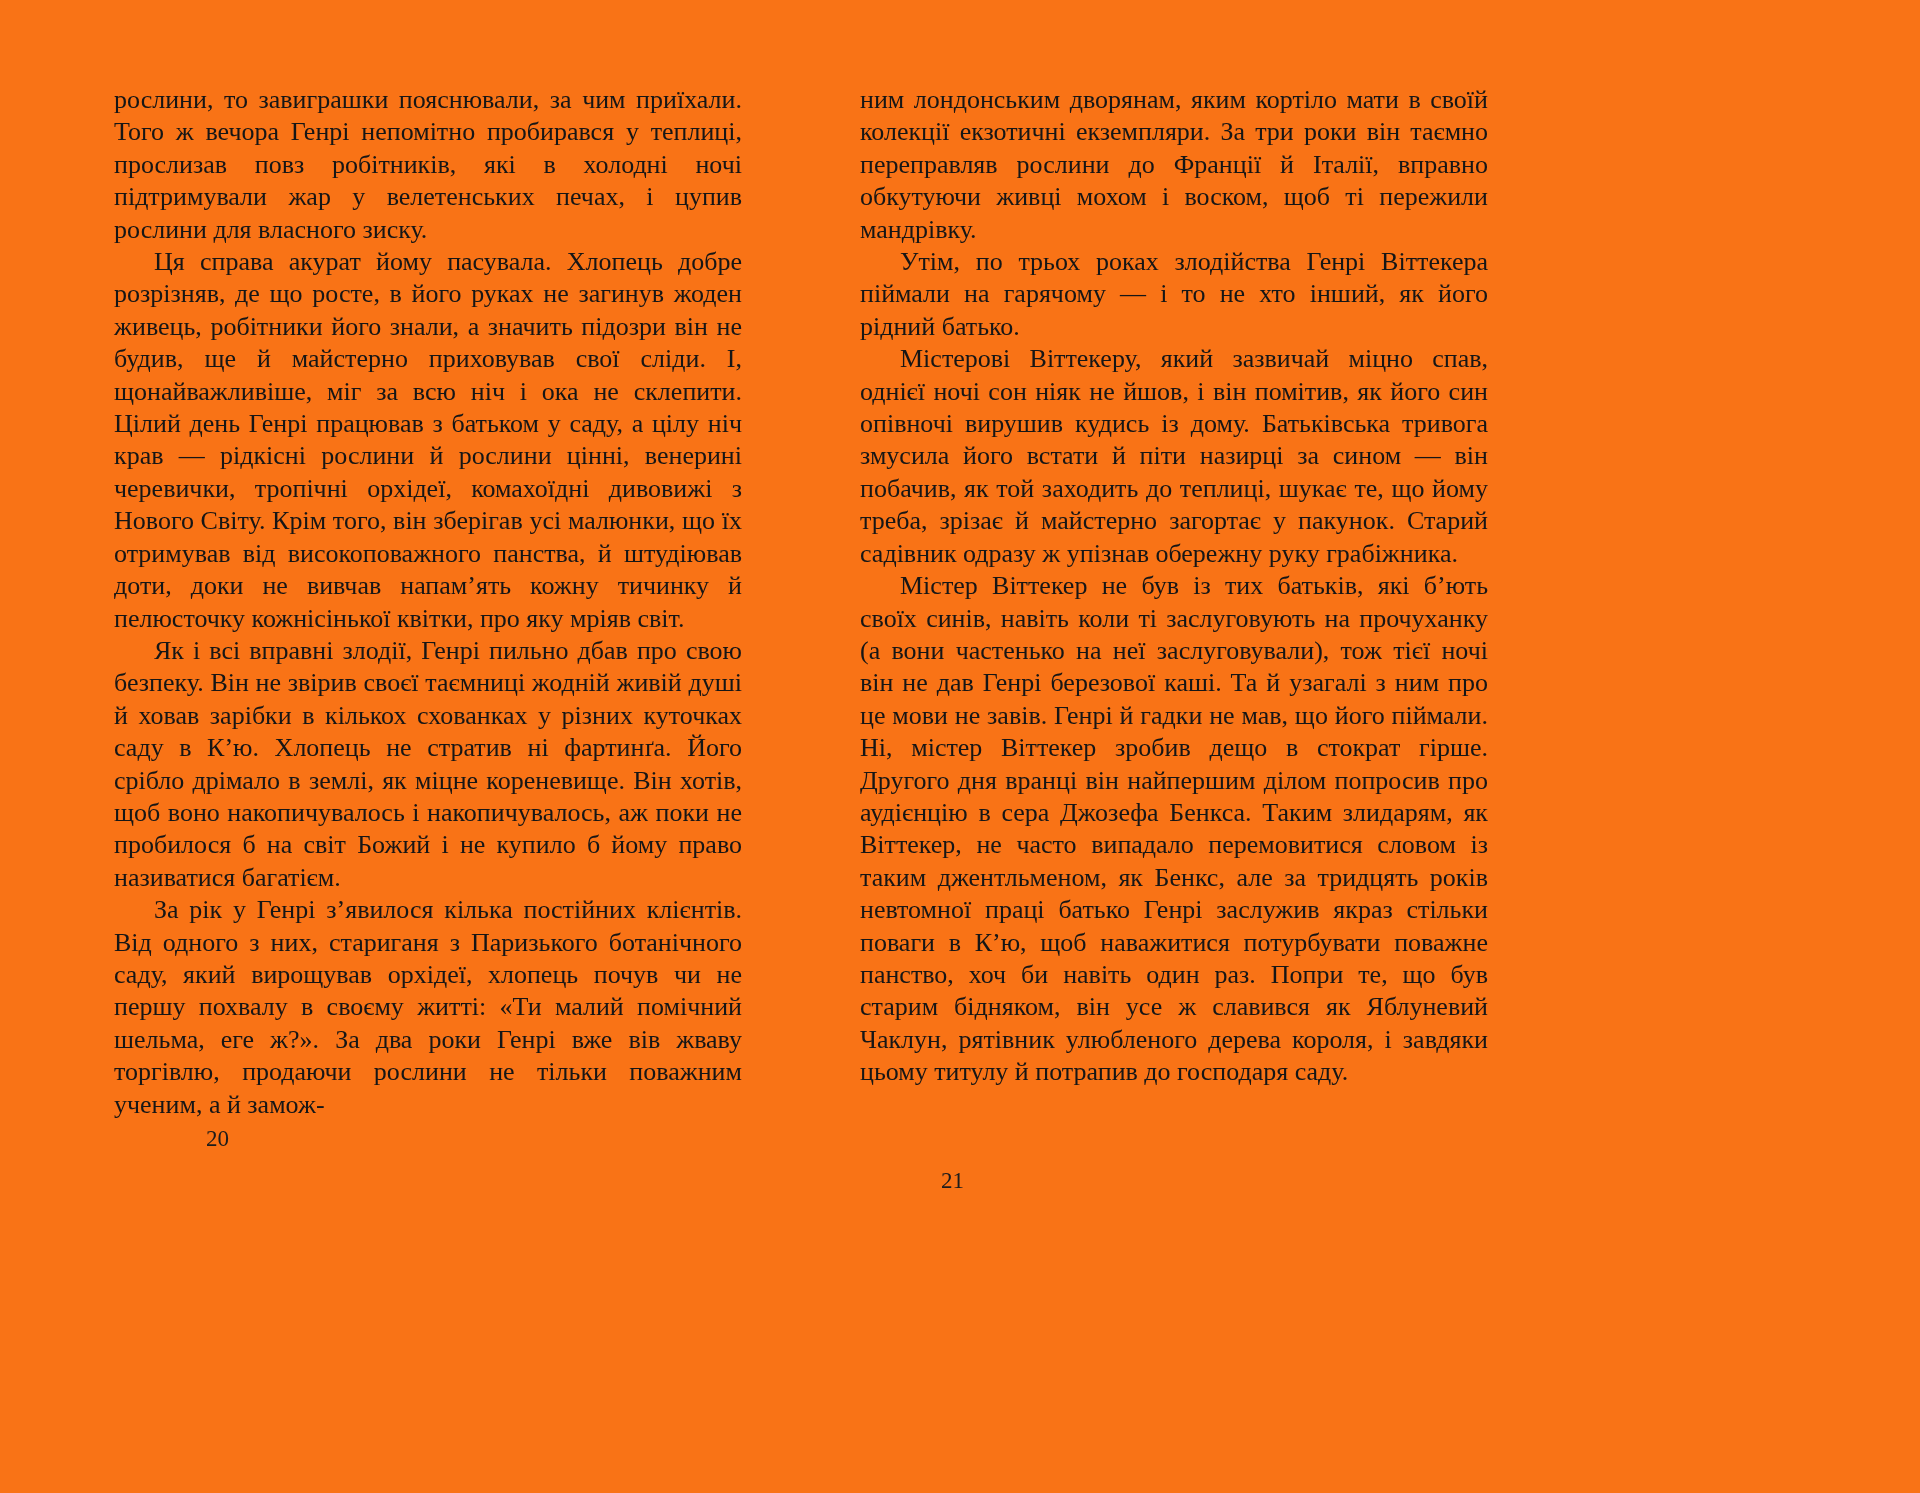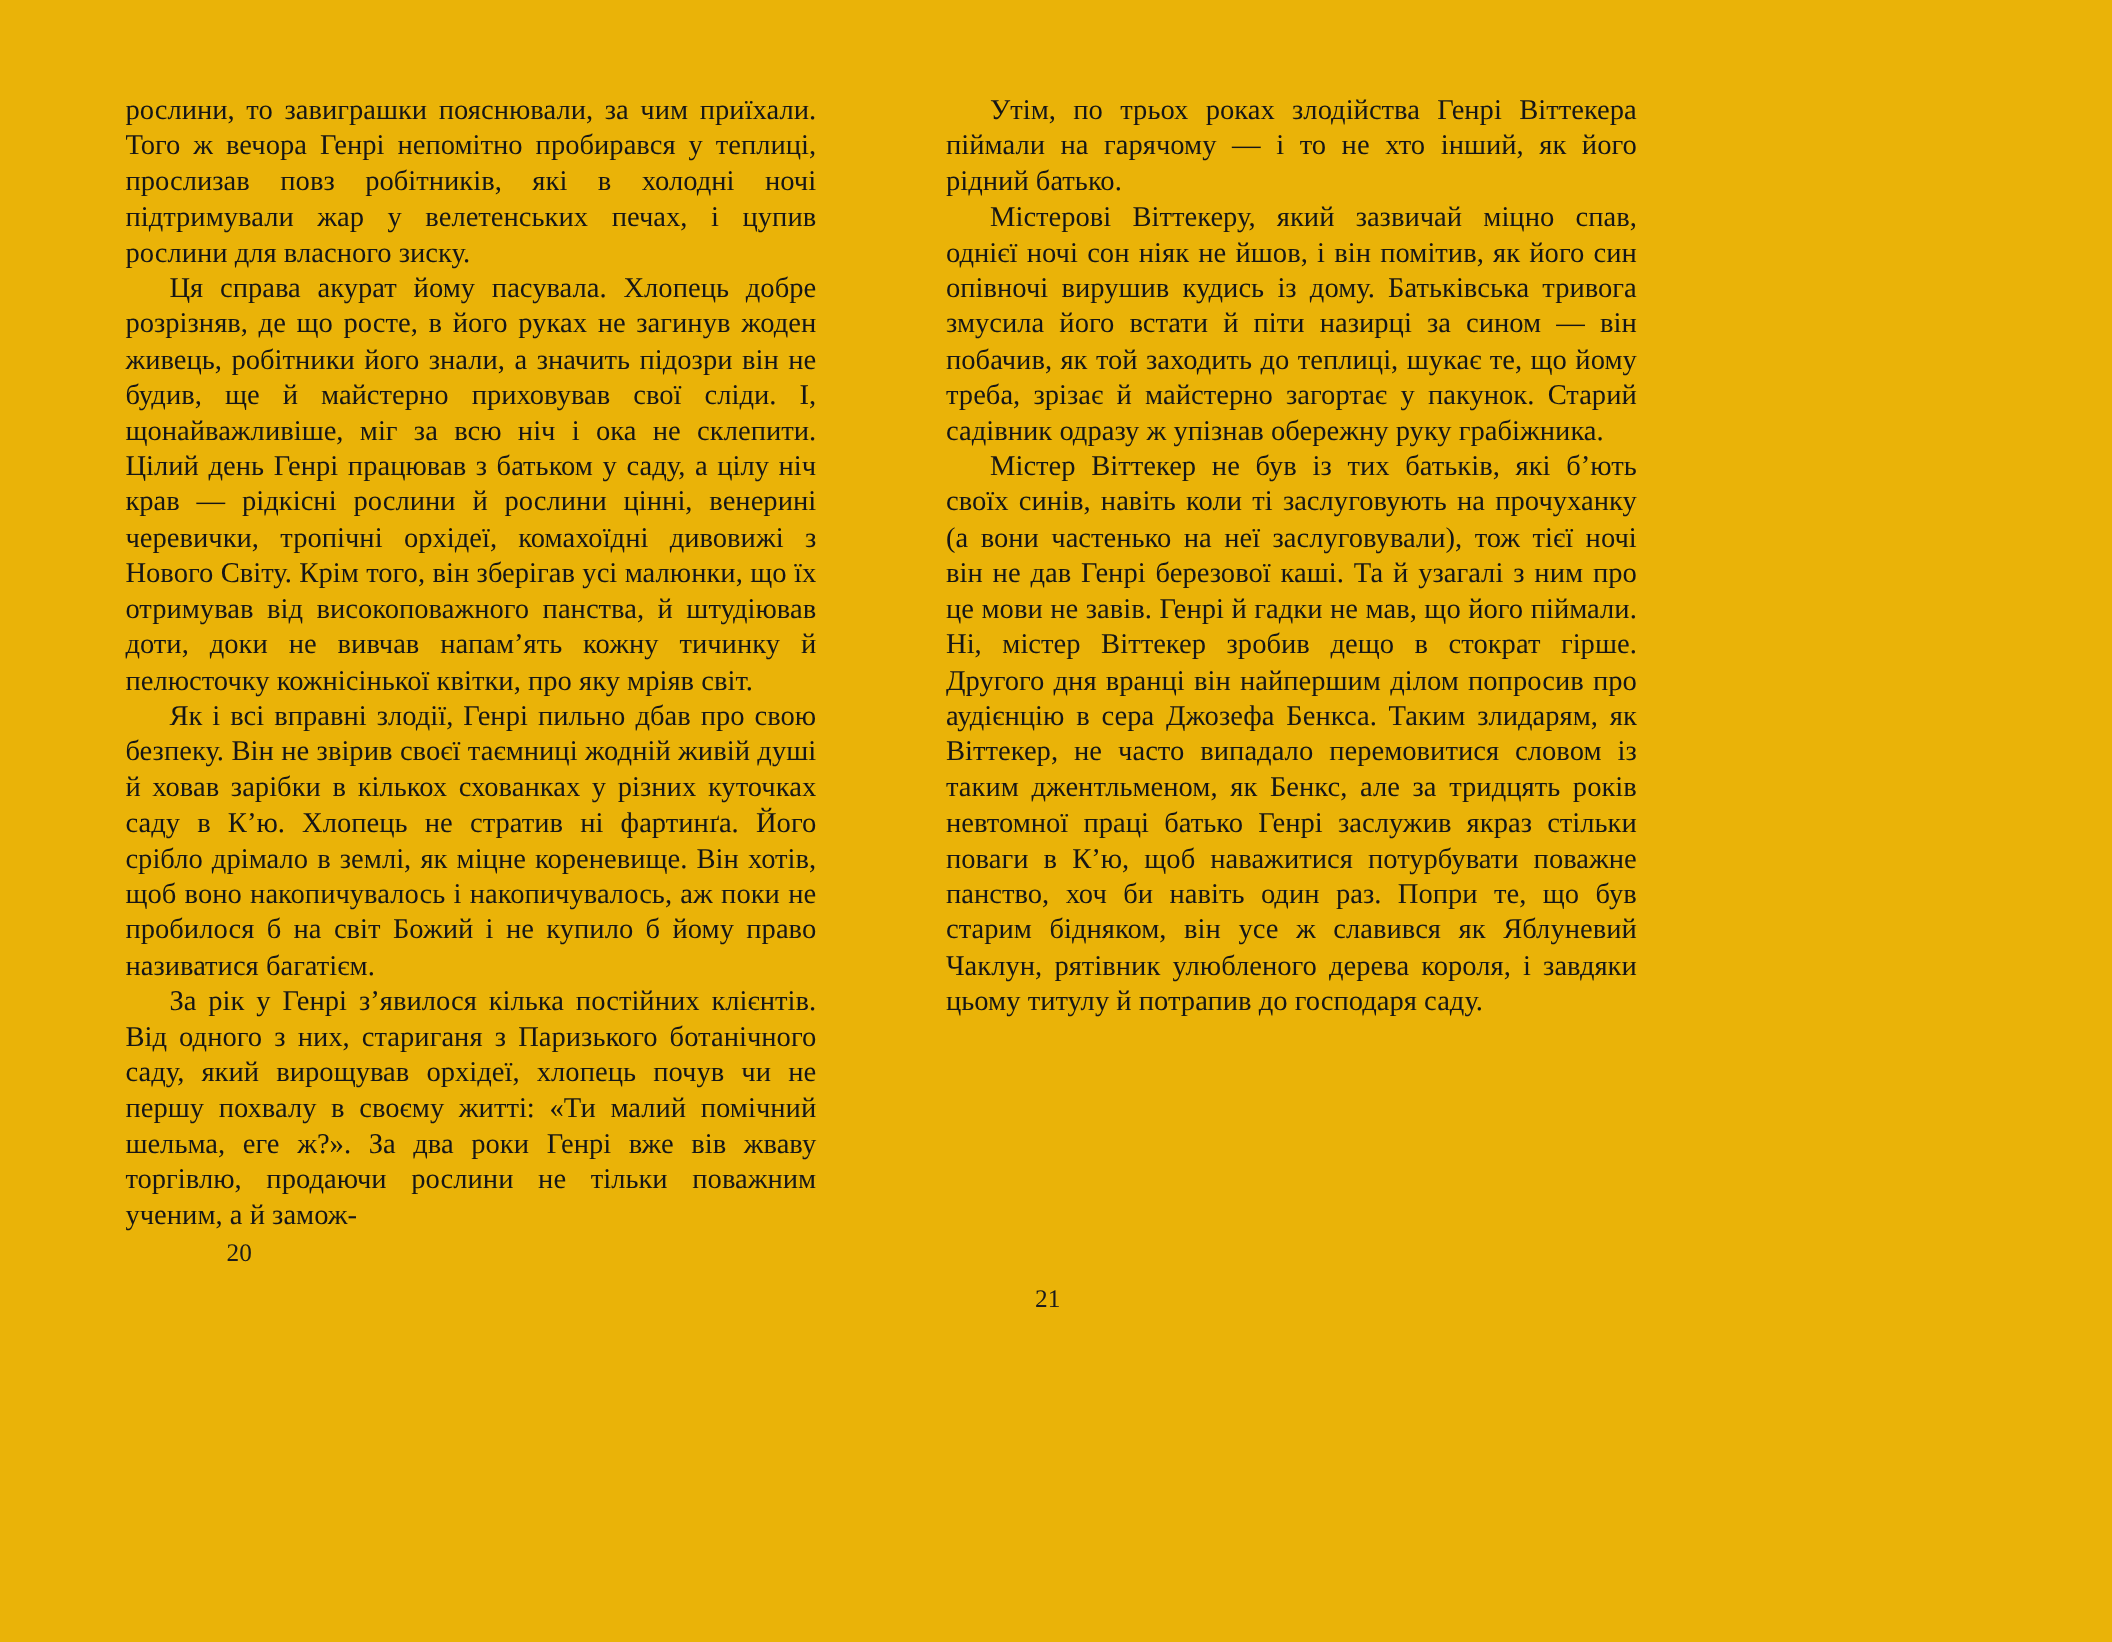--- a/index.html
+++ b/index.html
@@ -11,21 +11,21 @@
     width: 1920px;
     height: 1493px;
     position: relative;
     font-family: "Liberation Serif", "DejaVu Serif", serif;
     color: #161616;
     overflow: hidden;
   }
   .spread {
     position: absolute;
     inset: 0;
-    background: #eab308;
+    background: #f97316;
   }
   .text-col {
     position: absolute;
     top: 84px;
     width: 628px;
     text-align: justify;
     font-size: 26px;
     line-height: 32.4px;
     hyphens: auto;
     -webkit-hyphens: auto;
@@ -55,20 +55,21 @@
 <div class="spread">
 
   <div class="text-col col-left">
     <p class="no-indent">рослини, то завиграшки пояснювали, за чим приїхали. Того ж вечора Генрі непомітно пробирався у теплиці, прослизав повз робітників, які в холодні ночі підтримували жар у велетенських печах, і цупив рослини для власного зиску.</p>
     <p>Ця справа акурат йому пасувала. Хлопець добре розрізняв, де що росте, в його руках не загинув жоден живець, робітники його знали, а значить підозри він не будив, ще й майстерно приховував свої сліди. І, щонайважливіше, міг за всю ніч і ока не склепити. Цілий день Генрі працював з батьком у саду, а цілу ніч крав — рідкісні рослини й рослини цінні, венерині черевички, тропічні орхідеї, комахоїдні дивовижі з Нового Світу. Крім того, він зберігав усі малюнки, що їх отримував від високоповажного панства, й штудіював доти, доки не вивчав напам’ять кожну тичинку й пелюсточку кожнісінької квітки, про яку мріяв світ.</p>
     <p>Як і всі вправні злодії, Генрі пильно дбав про свою безпеку. Він не звірив своєї таємниці жодній живій душі й ховав зарібки в кількох схованках у різних куточках саду в К’ю. Хлопець не стратив ні фартинґа. Його срібло дрімало в землі, як міцне кореневище. Він хотів, щоб воно накопичувалось і накопичувалось, аж поки не пробилося б на світ Божий і не купило б йому право називатися багатієм.</p>
     <p>За рік у Генрі з’явилося кілька постійних клієнтів. Від одного з них, стариганя з Паризького ботанічного саду, який вирощував орхідеї, хлопець почув чи не першу похвалу в своєму житті: «Ти малий помічний шельма, еге ж?». За два роки Генрі вже вів жваву торгівлю, продаючи рослини не тільки поважним ученим, а й замож-</p>
   </div>
 
   <div class="text-col col-right">
+    <p class="no-indent">ним лондонським дворянам, яким кортіло мати в своїй колекції екзотичні екземпляри. За три роки він таємно переправляв рослини до Франції й Італії, вправно обкутуючи живці мохом і воском, щоб ті пережили мандрівку.</p>
     <p>Утім, по трьох роках злодійства Генрі Віттекера піймали на гарячому — і то не хто інший, як його рідний батько.</p>
     <p>Містерові Віттекеру, який зазвичай міцно спав, однієї ночі сон ніяк не йшов, і він помітив, як його син опівночі вирушив кудись із дому. Батьківська тривога змусила його встати й піти назирці за сином — він побачив, як той заходить до теплиці, шукає те, що йому треба, зрізає й майстерно загортає у пакунок. Старий садівник одразу ж упізнав обережну руку грабіжника.</p>
     <p>Містер Віттекер не був із тих батьків, які б’ють своїх синів, навіть коли ті заслуговують на прочуханку (а вони частенько на неї заслуговували), тож тієї ночі він не дав Генрі березової каші. Та й узагалі з ним про це мови не завів. Генрі й гадки не мав, що його піймали. Ні, містер Віттекер зробив дещо в стократ гірше. Другого дня вранці він найпершим ділом попросив про аудієнцію в сера Джозефа Бенкса. Таким злидарям, як Віттекер, не часто випадало перемовитися словом із таким джентльменом, як Бенкс, але за тридцять років невтомної праці батько Генрі заслужив якраз стільки поваги в К’ю, щоб наважитися потурбувати поважне панство, хоч би навіть один раз. Попри те, що був старим бідняком, він усе ж славився як Яблуневий Чаклун, рятівник улюбленого дерева короля, і завдяки цьому титулу й потрапив до господаря саду.</p>
   </div>
 
   <div class="page-number pn-left">20</div>
   <div class="page-number pn-right">21</div>
 
 </div>
 

